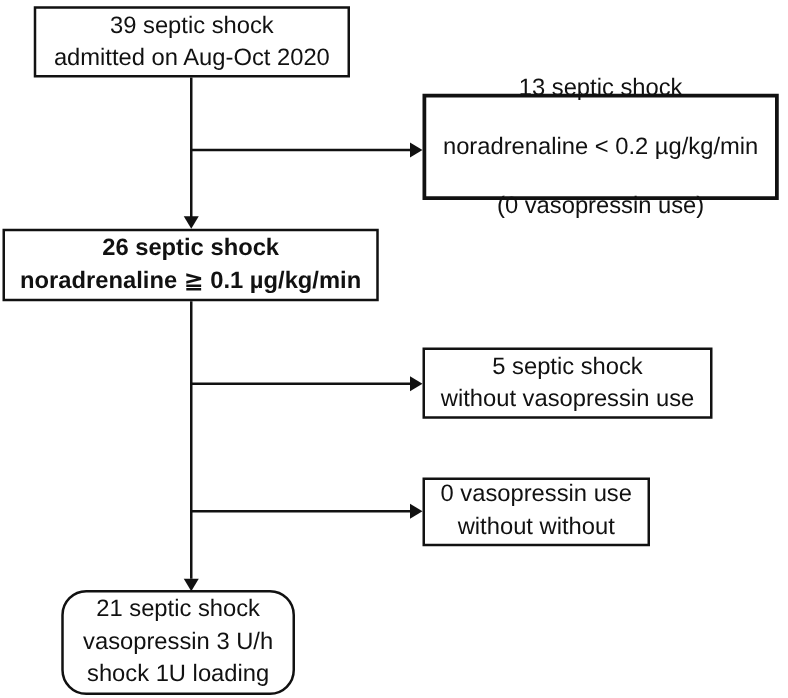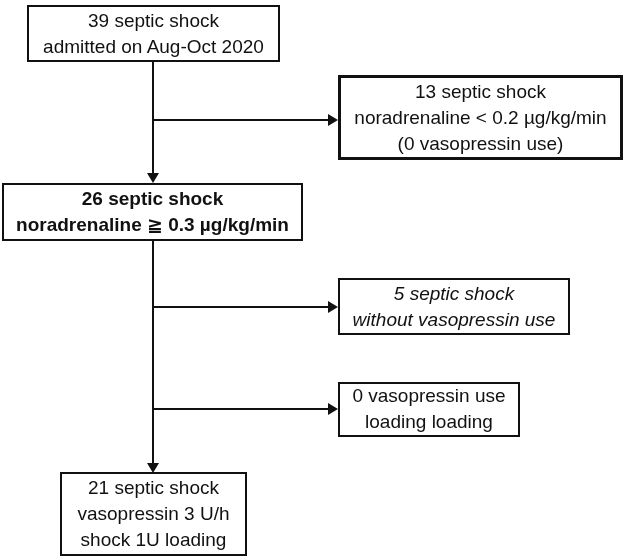--- a/index.html
+++ b/index.html
@@ -22,21 +22,21 @@
     background: #ffffff;
     display: flex;
     flex-direction: column;
     align-items: center;
     justify-content: center;
     text-align: center;
     font-size: 19px;
     line-height: 26px;
     white-space: nowrap;
   }
-  .node.thick { border-width: 3px; }
+  .node.thick { border-width: 3px; gap: 21px; }
   .line-v, .line-h {
     position: absolute;
     background: #111111;
   }
   .line-v { width: 2px; }
   .line-h { height: 2px; }
   .arrow-down {
     position: absolute;
     width: 0; height: 0;
     border-left: 6px solid transparent;
@@ -62,34 +62,34 @@
   </div>
 
   <div class="node thick" style="left:338px; top:75px; width:285px; height:85px;">
     <div>13 septic shock</div>
     <div>noradrenaline &lt; 0.2 µg/kg/min</div>
     <div>(0 vasopressin use)</div>
   </div>
 
   <div class="node" style="left:2px; top:183px; width:301px; height:58px;font-weight:bold;">
     <div>26 septic shock</div>
-    <div>noradrenaline ≧ 0.3 µg/kg/min</div>
+    <div>noradrenaline ≧ 0.1 µg/kg/min</div>
   </div>
 
-  <div class="node" style="left:338px; top:278px; width:232px; height:57px;font-style:italic;">
+  <div class="node" style="left:338px; top:278px; width:232px; height:57px;">
     <div>5 septic shock</div>
     <div>without vasopressin use</div>
   </div>
 
   <div class="node" style="left:338px; top:382px; width:182px; height:55px;justify-content:flex-end;">
     <div>0 vasopressin use</div>
-    <div>loading loading</div>
+    <div>without without</div>
   </div>
 
-  <div class="node" style="left:60px; top:472px; width:187px; height:84px;">
+  <div class="node" style="left:49px; top:472px; width:187px; height:84px;border-radius:20px;">
     <div>21 septic shock</div>
     <div>vasopressin 3 U/h</div>
     <div>shock 1U loading</div>
   </div>
 
   <div class="line-v" style="left:152px; top:62px; height:112px;"></div>
   <div class="arrow-down" style="left:147px; top:173px;"></div>
 
   <div class="line-h" style="left:153px; top:119px; width:177px;"></div>
   <div class="arrow-right" style="left:328px; top:114px;"></div>

